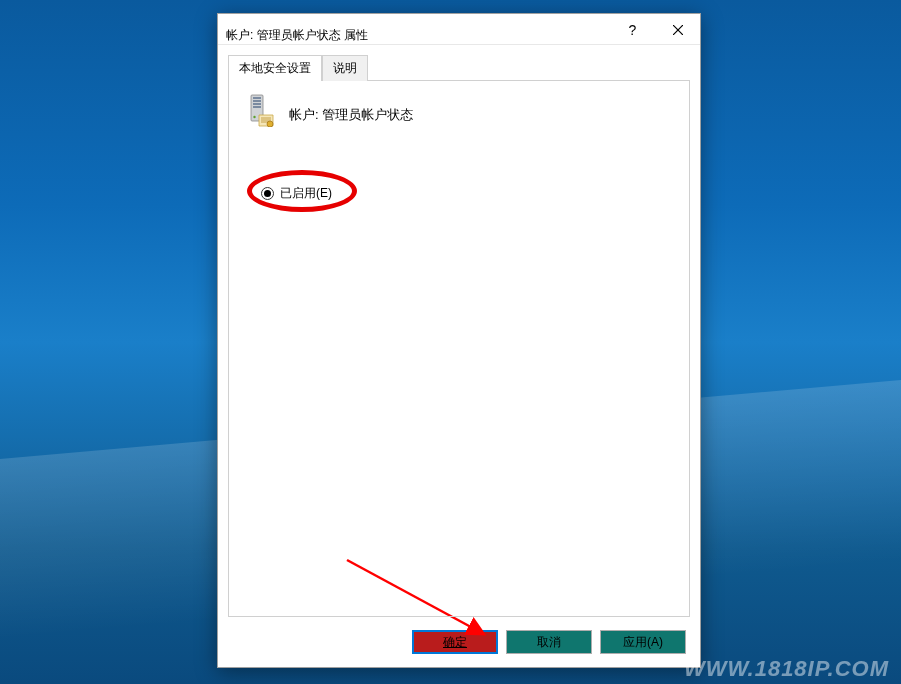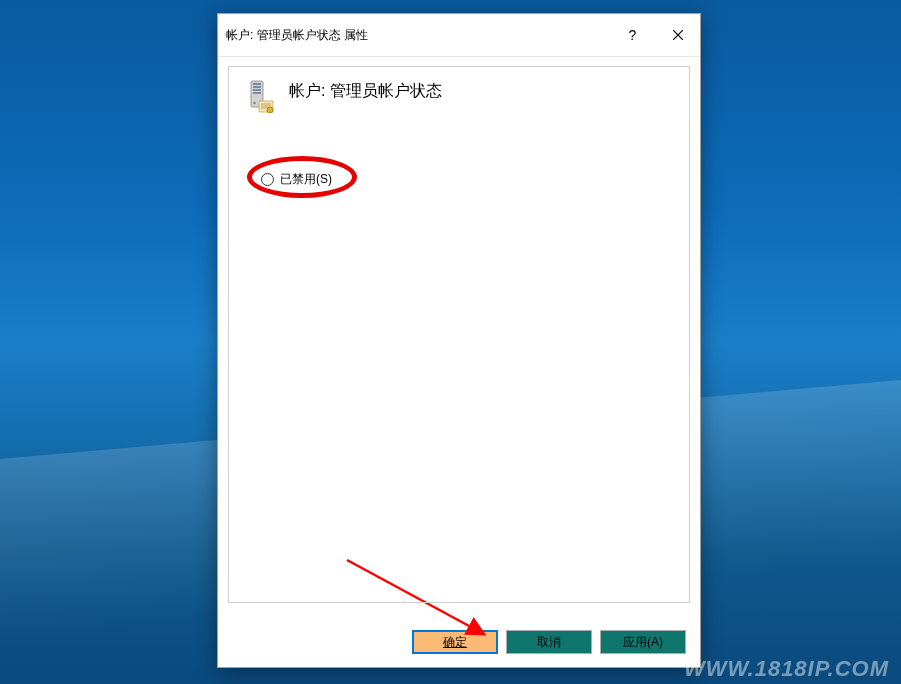--- a/index.html
+++ b/index.html
@@ -38,23 +38,23 @@
       position: absolute;
       left: 217px;
       top: 13px;
       width: 484px;
       height: 655px;
       background: #fff;
       border: 1px solid #a0a0a0;
       box-shadow: 0 4px 20px rgba(0,0,0,0.4);
     }
     .titlebar {
-      height: 43px;
-      display: flex;
-      align-items: center;
+      height: 31px;
+      display: flex;
+      align-items: flex-end;
       border-bottom: 1px solid #e8e8e8;
       padding-left: 8px;
     }
     .title-text {
       flex: 1;
       font-size: 12px;
       color: #000;
     }
     .titlebar-btn {
       width: 45px;
@@ -112,22 +112,23 @@
       display: flex;
       align-items: flex-start;
       gap: 12px;
     }
     .policy-icon {
       width: 34px;
       height: 34px;
       flex-shrink: 0;
     }
     .policy-title {
-      font-size: 16px;
+      font-size: 13px;
       padding-top: 2px;
+      margin-top: 11px;
     }
     .radio-group {
       position: relative;
       margin-top: 58px;
       margin-left: 18px;
     }
     .radio-item {
       display: flex;
       align-items: center;
       gap: 6px;
@@ -179,21 +180,21 @@
       height: 24px;
       border: 1px solid #adadad;
       background: #0f766e;
       font-size: 12px;
       font-family: inherit;
       cursor: pointer;
       text-align: center;
     }
     .btn.primary {
       border: 2px solid #0078d7;
-      background: #fdba74;
+      background: #b91c1c;
       text-decoration: underline;
     }
     .arrow {
       position: absolute;
       pointer-events: none;
     }
   </style>
 </head>
 <body>
 
@@ -205,42 +206,46 @@
     <div class="titlebar-btn help">?</div>
     <div class="titlebar-btn close">
       <svg viewBox="0 0 10 10">
         <line x1="0" y1="0" x2="10" y2="10" stroke="#000" stroke-width="1.2"></line>
         <line x1="10" y1="0" x2="0" y2="10" stroke="#000" stroke-width="1.2"></line>
       </svg>
     </div>
   </div>
 
   <div class="dialog-body">
+    <div class="tab-strip">
+      <div class="tab active">本地安全设置</div>
+      <div class="tab">说明</div>
+    </div>
 
     <div class="tab-panel">
       <div class="header-row">
         <svg class="policy-icon" viewBox="0 0 34 34">
           <rect x="8" y="2" width="12" height="26" rx="1" fill="#d0d3d6" stroke="#888" stroke-width="0.8"></rect>
           <rect x="10" y="4" width="8" height="2" fill="#7a8aa0"></rect>
           <rect x="10" y="7" width="8" height="2" fill="#7a8aa0"></rect>
           <rect x="10" y="10" width="8" height="2" fill="#7a8aa0"></rect>
           <rect x="10" y="13" width="8" height="2" fill="#7a8aa0"></rect>
           <circle cx="11.5" cy="24" r="1.2" fill="#5aa02c"></circle>
           <path d="M16 22 L30 22 L30 33 L16 33 Z" fill="#f5e6b8" stroke="#c9a84a" stroke-width="0.8"></path>
           <path d="M18 25 L28 25 M18 27 L28 27 M18 29 L26 29" stroke="#b89030" stroke-width="0.8"></path>
           <circle cx="27" cy="31" r="3" fill="#e0b030" stroke="#a07010" stroke-width="0.7"></circle>
         </svg>
         <div class="policy-title">帐户: 管理员帐户状态</div>
       </div>
 
       <div class="radio-group">
         <div class="highlight-oval"></div>
         <label class="radio-item">
-          <span class="radio-circle"></span>
-          <span>已禁用(S)</span>
+          <span class="radio-circle checked"></span>
+          <span>已启用(E)</span>
         </label>
       </div>
     </div>
   </div>
 
   <div class="dialog-buttons">
     <button class="btn primary">确定</button>
     <button class="btn">取消</button>
     <button class="btn">应用(A)</button>
   </div>

